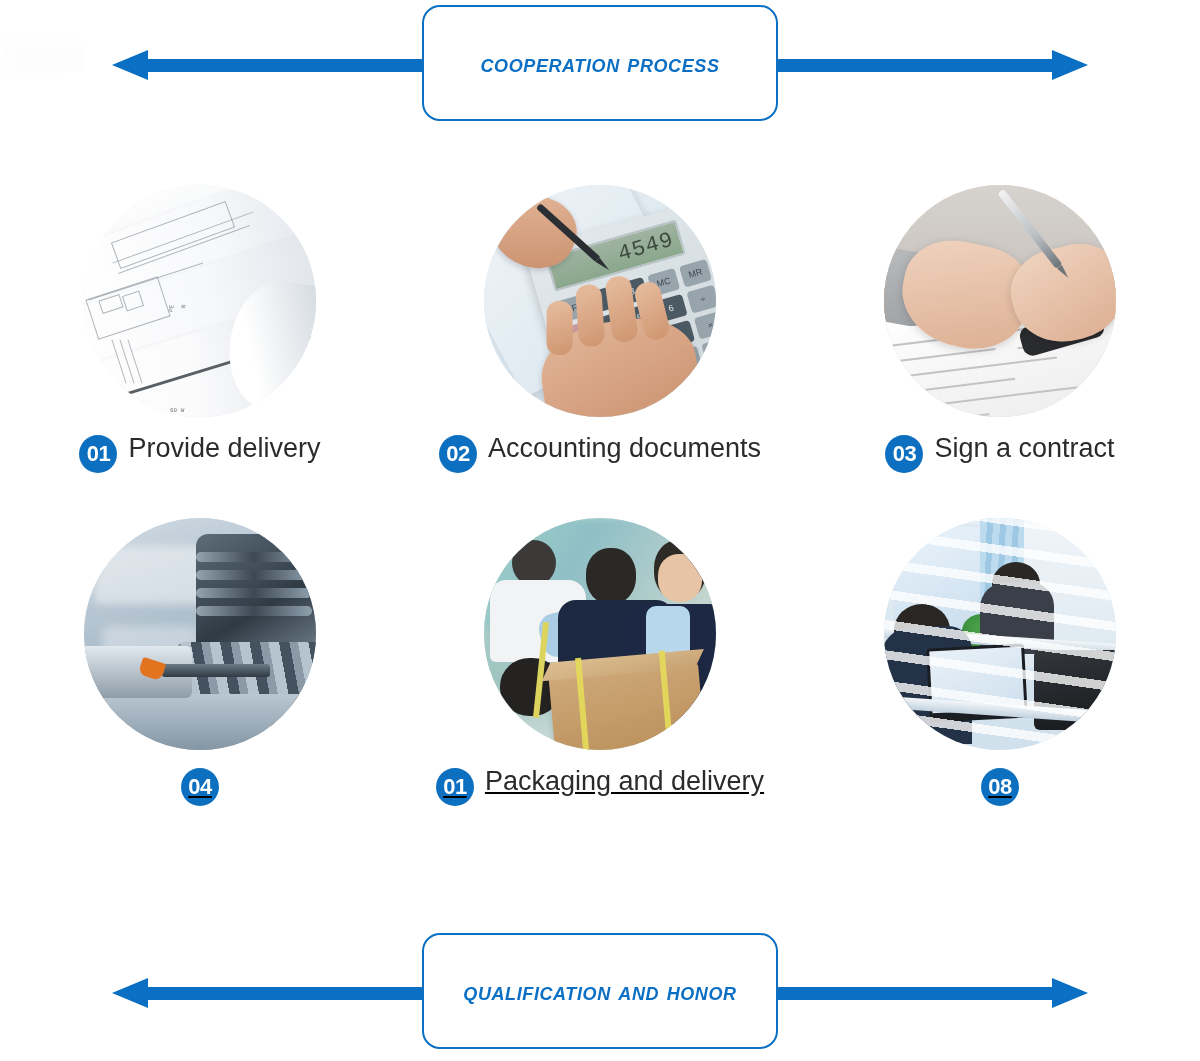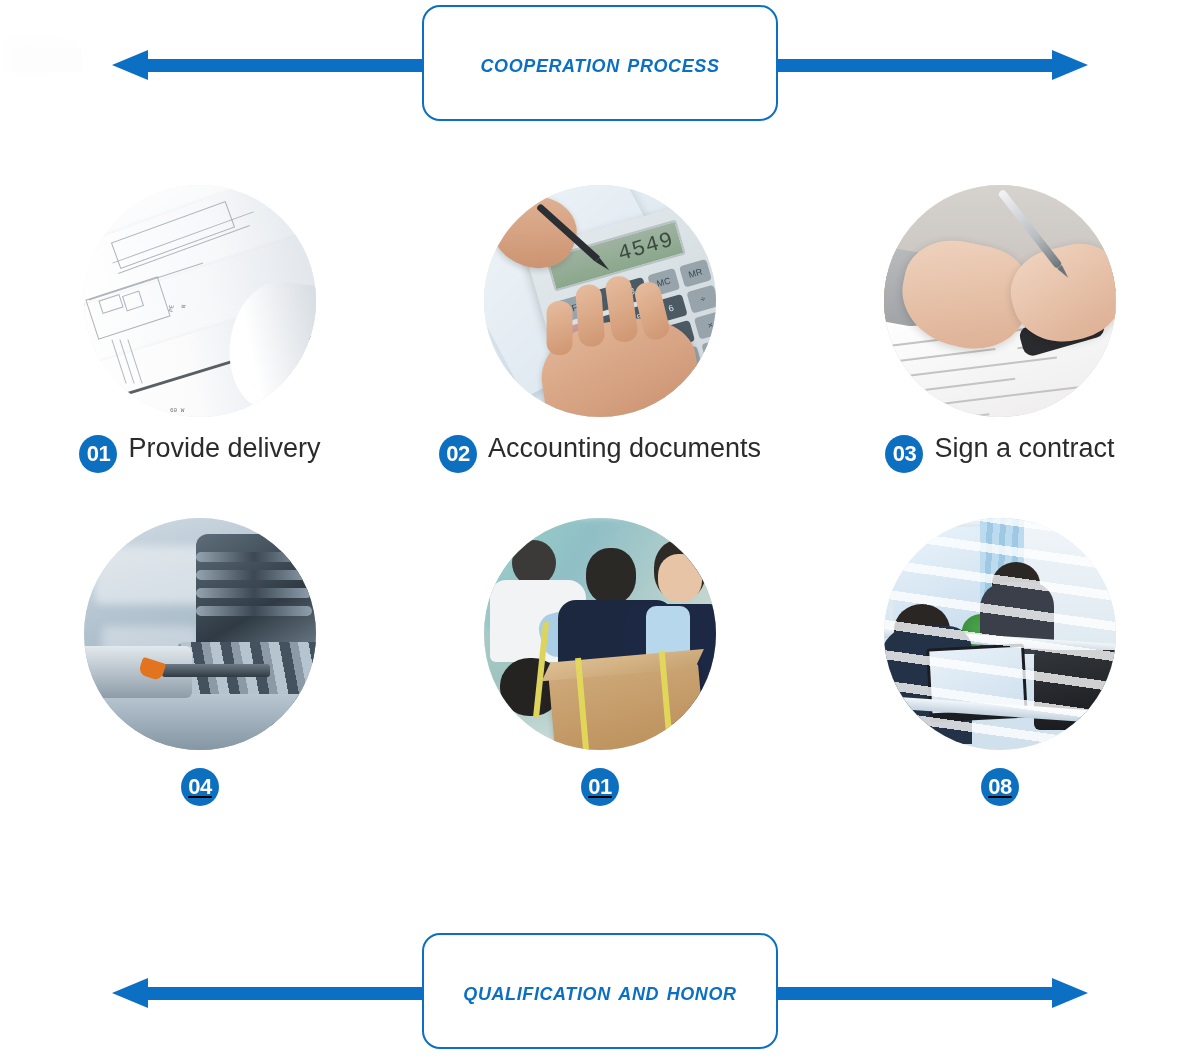--- a/index.html
+++ b/index.html
@@ -462,20 +462,21 @@
           <div class="p4-head"></div>
           <div class="tape"></div>
           <div class="box">
             <div class="strap" style="left:28px;"></div>
             <div class="strap" style="left:112px;"></div>
           </div>
         </div>
       </div>
       <div class="caption">
         <span class="badge">01</span>
+        <span class="caption-label">Packaging and delivery</span>
       </div>
     </div>
 
     <div class="step">
       <div class="circle">
         <div class="ph-office">
           <div class="window"></div>
           <div class="curtain"></div>
           <div class="wall"></div>
           <div class="plant"></div>

